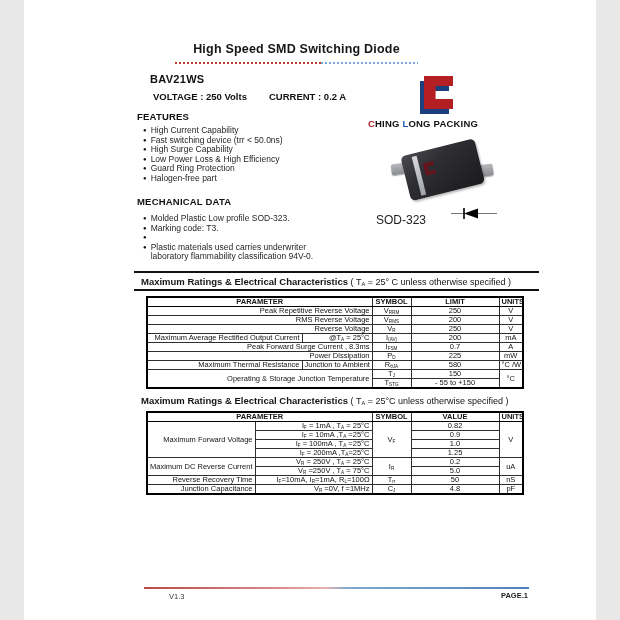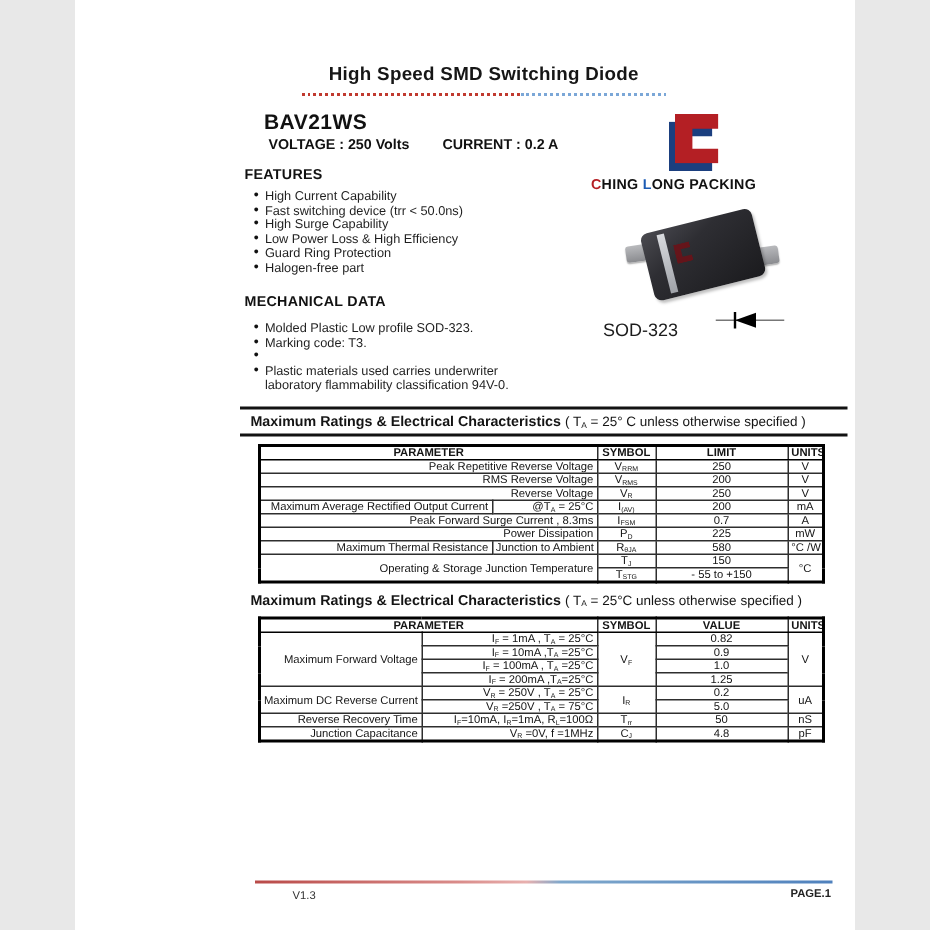--- a/index.html
+++ b/index.html
@@ -1,35 +1,35 @@
 <!DOCTYPE html>
 <html><head>
 <meta charset="utf-8">
 <style>
   * { margin:0; padding:0; box-sizing:border-box; }
   html,body { background:#e8e8e8; }
   .page {
-    position:relative; width:520px; height:620px; margin:0 auto;
+    position:relative; width:572px; height:620px; margin:0 auto;
     background:#ffffff; overflow:hidden;
     font-family:"Liberation Sans", sans-serif; color:#1a1a1a;
   }
   sub { font-size:0.62em; line-height:0; vertical-align:-0.22em; }
 
   
   .doc-title {
     position:absolute; left:110px; top:42px; width:325px;
     text-align:center; font-size:12.5px; font-weight:bold; color:#161616;
     letter-spacing:0.2px;
   }
   .title-underline { position:absolute; left:151px; top:62px; width:243px; height:3px; font-size:0; }
   .dotseg { display:inline-block; height:2px; vertical-align:top; }
   .dots-red  { width:146px; background:repeating-linear-gradient(to right,#c0392f 0 2px,transparent 2px 4px); }
   .dots-blue { width:97px;  background:repeating-linear-gradient(to right,#7ba7d7 0 2px,transparent 2px 4px); }
 
-  .part-number { position:absolute; left:126px; top:73px; font-size:14px; font-weight:bold; color:#111; letter-spacing:0.3px; }
+  .part-number { position:absolute; left:126px; top:73px; font-size:11px; font-weight:bold; color:#111; letter-spacing:0.3px; }
   .vc-line { position:absolute; left:129px; top:91px; font-size:9.5px; font-weight:bold; color:#111; }
   .vc-line .gap { display:inline-block; width:22px; }
 
   
   .logo-mark { position:absolute; left:396px; top:76px; width:34px; height:38px; }
   .logo-layer { position:absolute; width:29px; height:33px;
     clip-path:polygon(0 0,100% 0,100% 30%,40% 30%,40% 70%,100% 70%,100% 100%,0 100%); }
   .logo-blue { left:0; top:5px; background:#1b3f7f; }
   .logo-red  { left:4px; top:0; background:#b41f24; }
   .brand-name { position:absolute; left:344px; top:118px; font-size:9.5px; font-weight:bold; color:#111; letter-spacing:0.2px; }

